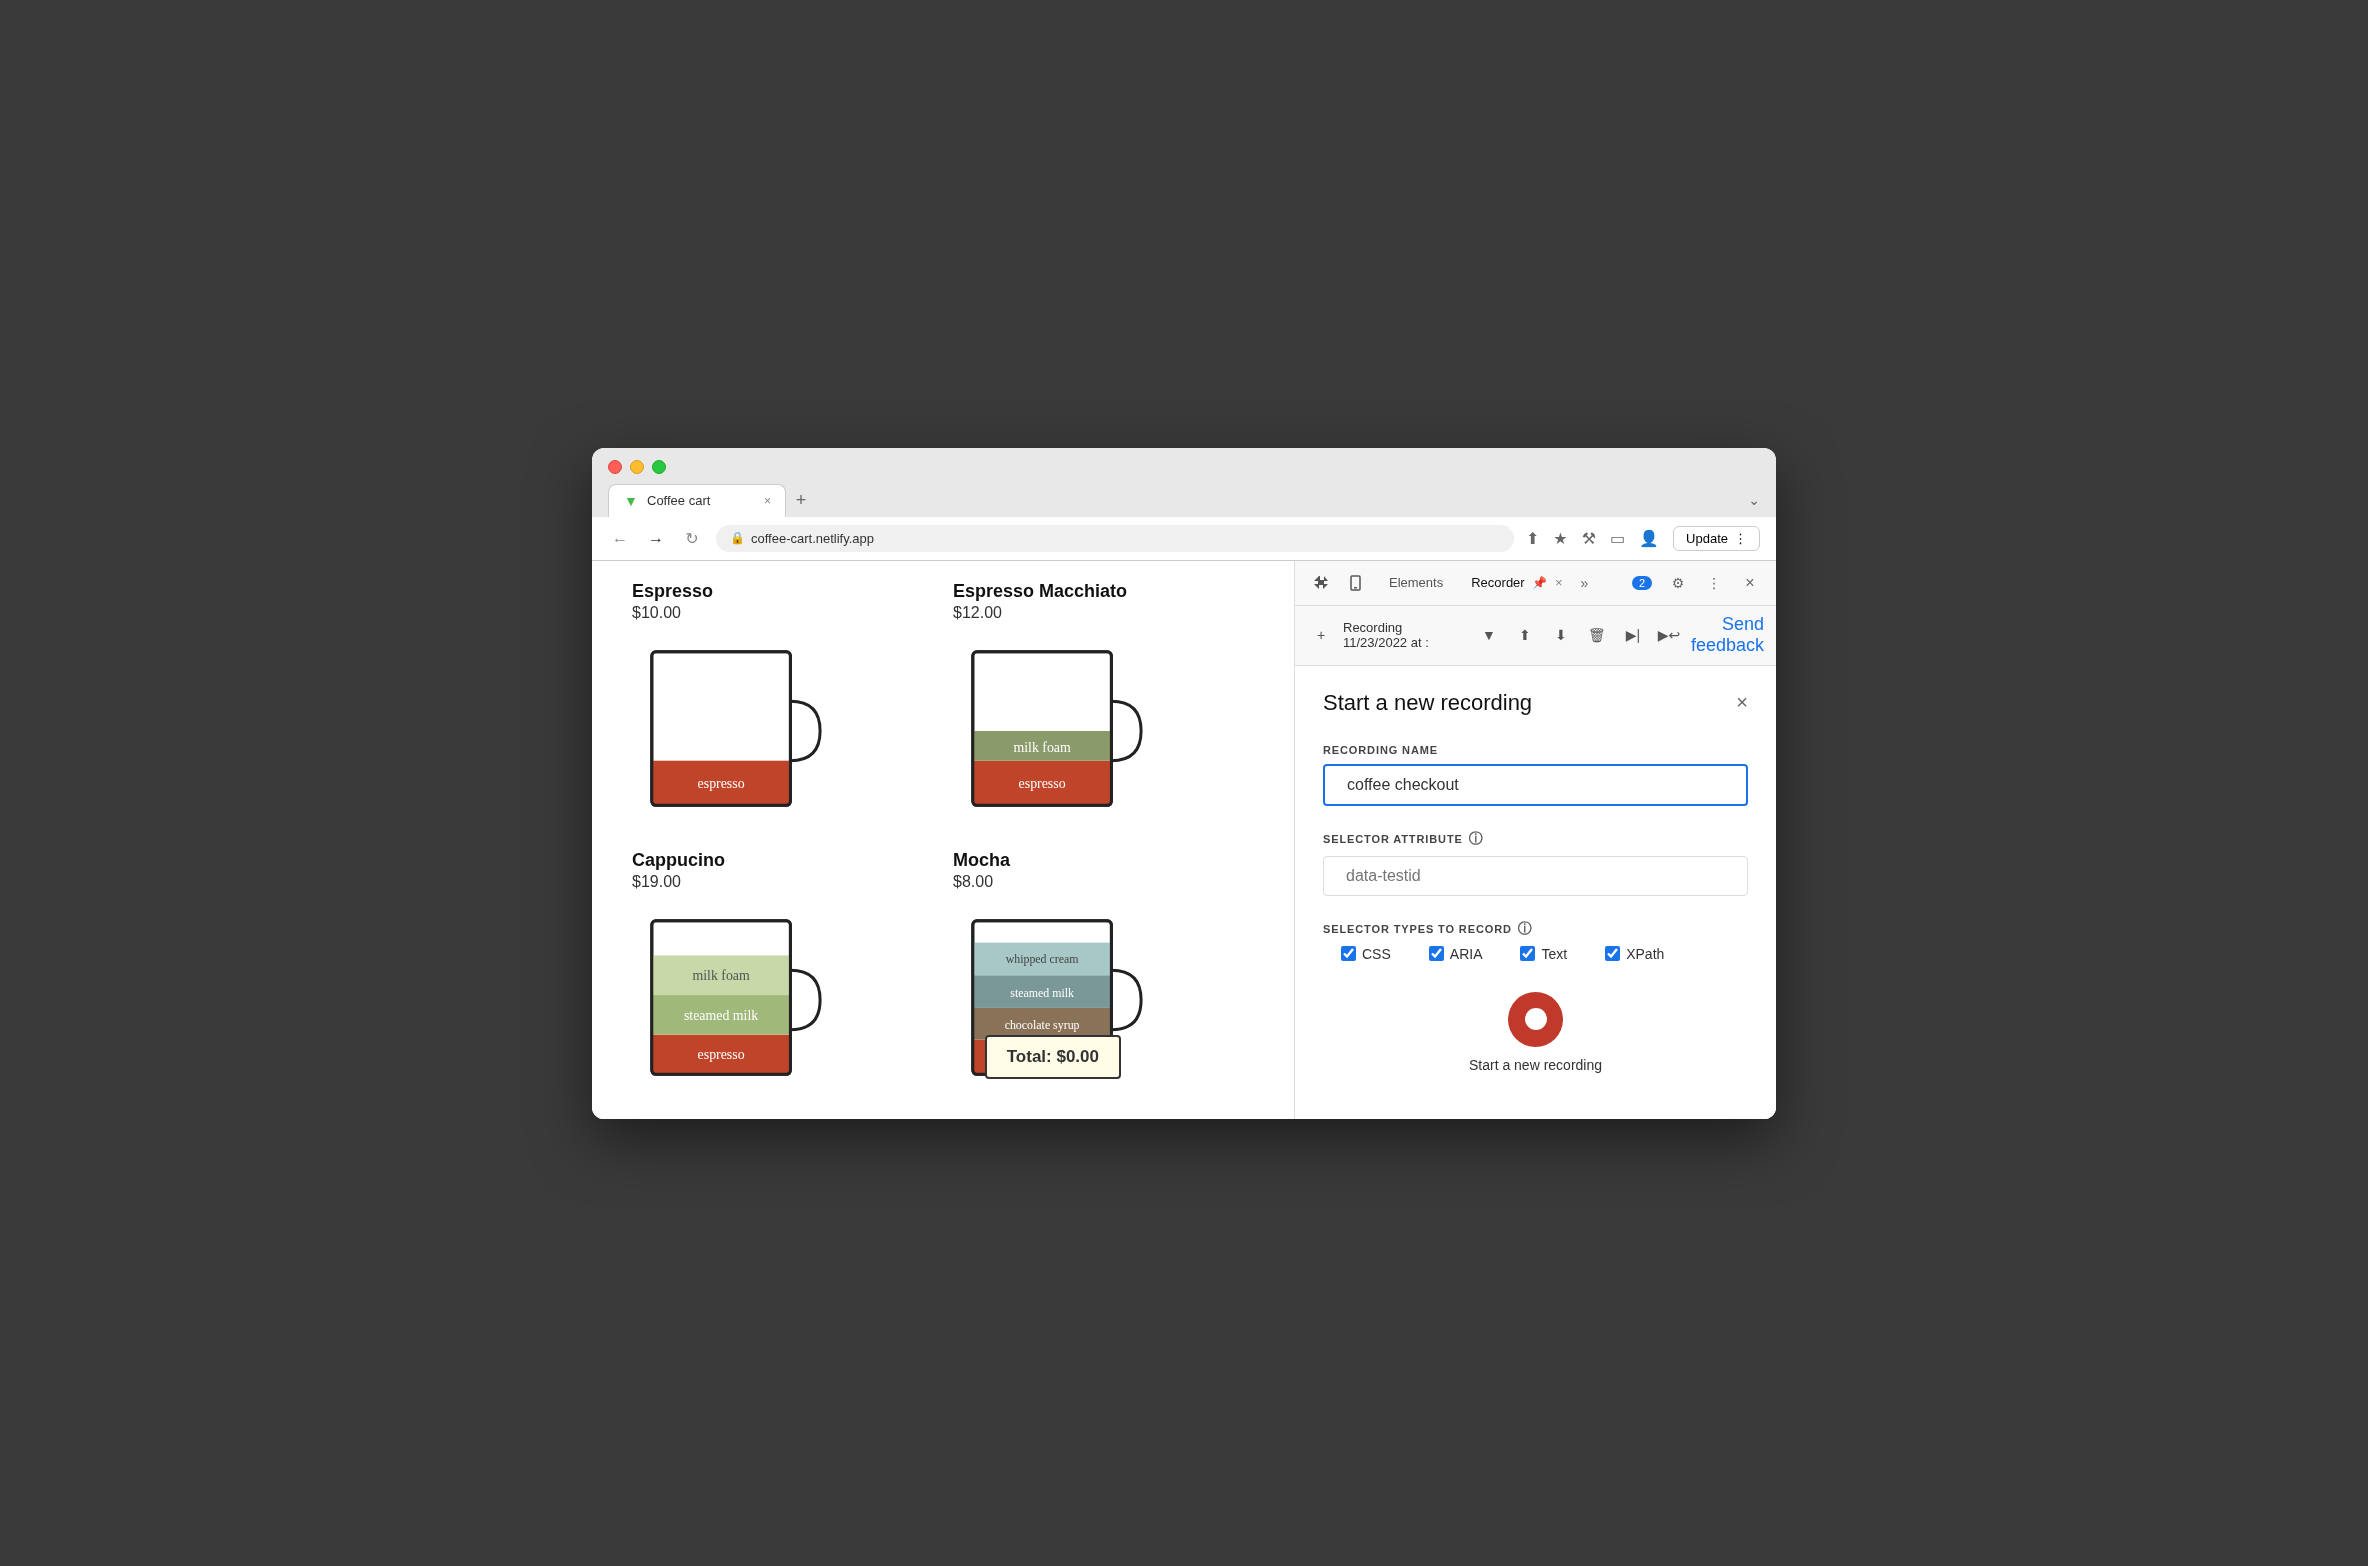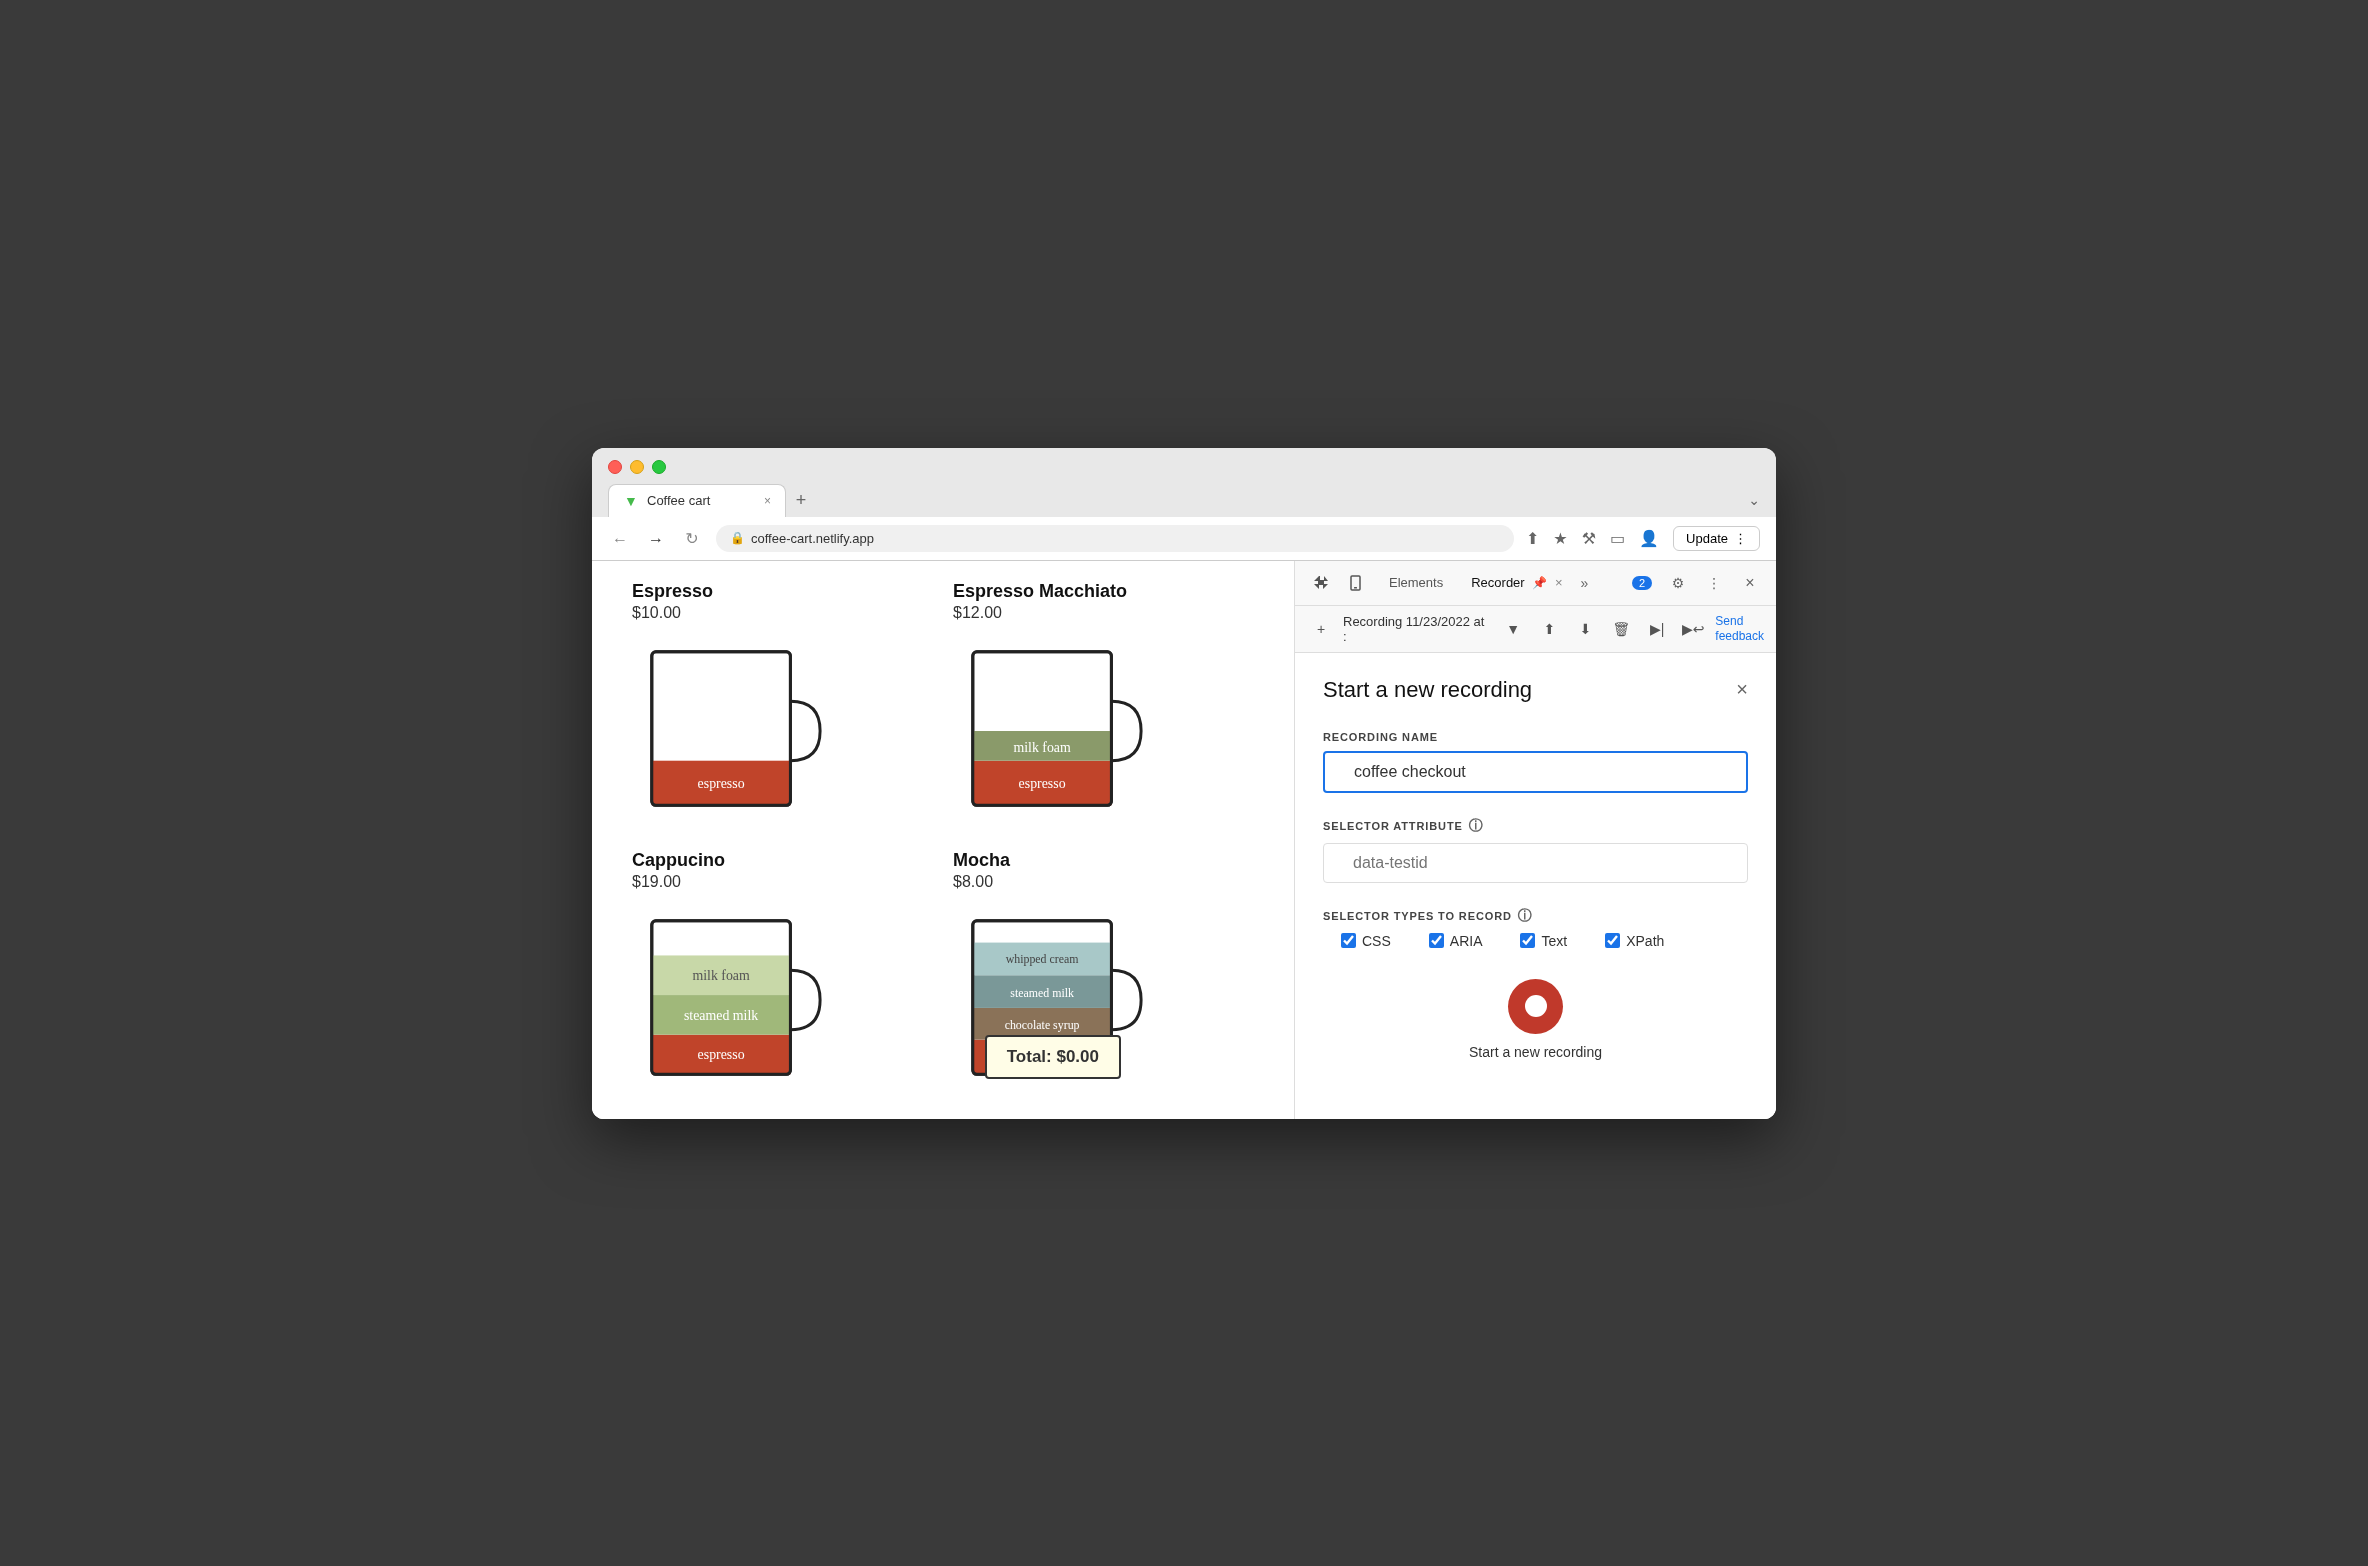--- a/index.html
+++ b/index.html
@@ -334,23 +334,24 @@
       font-size: 14px;
     }
 
     .recording-name-display {
       font-size: 13px;
       color: #333;
       flex: 1;
     }
 
     .send-feedback-link {
-      font-size: 12px;
+      font-size: 18px;
       color: #1a73e8;
       cursor: pointer;
+      text-align: right;
       line-height: 1.2;
     }
 
     
     .recording-dialog {
       padding: 24px 28px;
       flex: 1;
     }
 
     .dialog-header {
@@ -387,21 +388,21 @@
       gap: 6px;
     }
 
     .form-label .help-icon {
       color: #666;
       font-size: 14px;
     }
 
     .form-input {
       width: 100%;
-      padding: 10px 29px;
+      padding: 10px 22px;
       border: 2px solid #1a73e8;
       border-radius: 4px;
       font-size: 16px;
       color: #333;
       outline: none;
     }
 
     .form-input.placeholder-style {
       border: 1px solid #ddd;
       color: #bbb;

